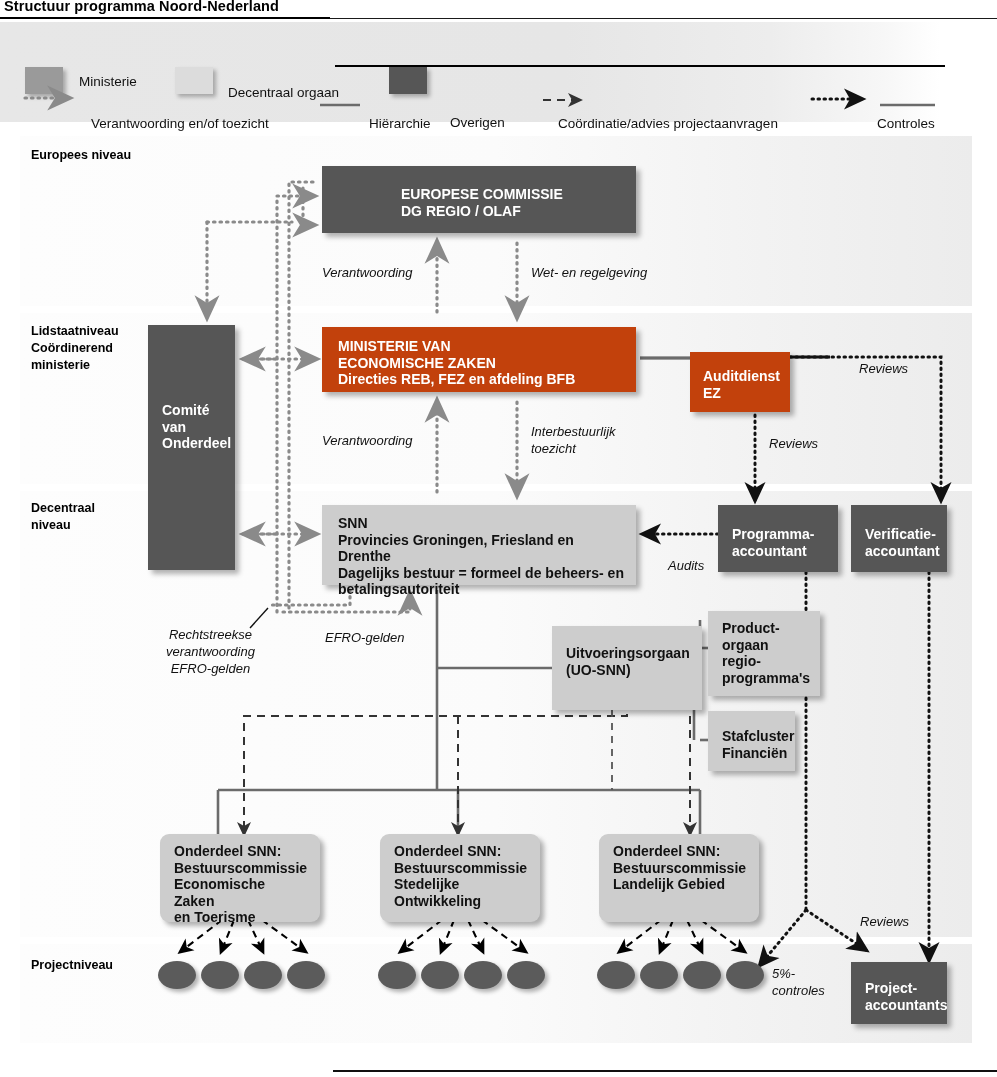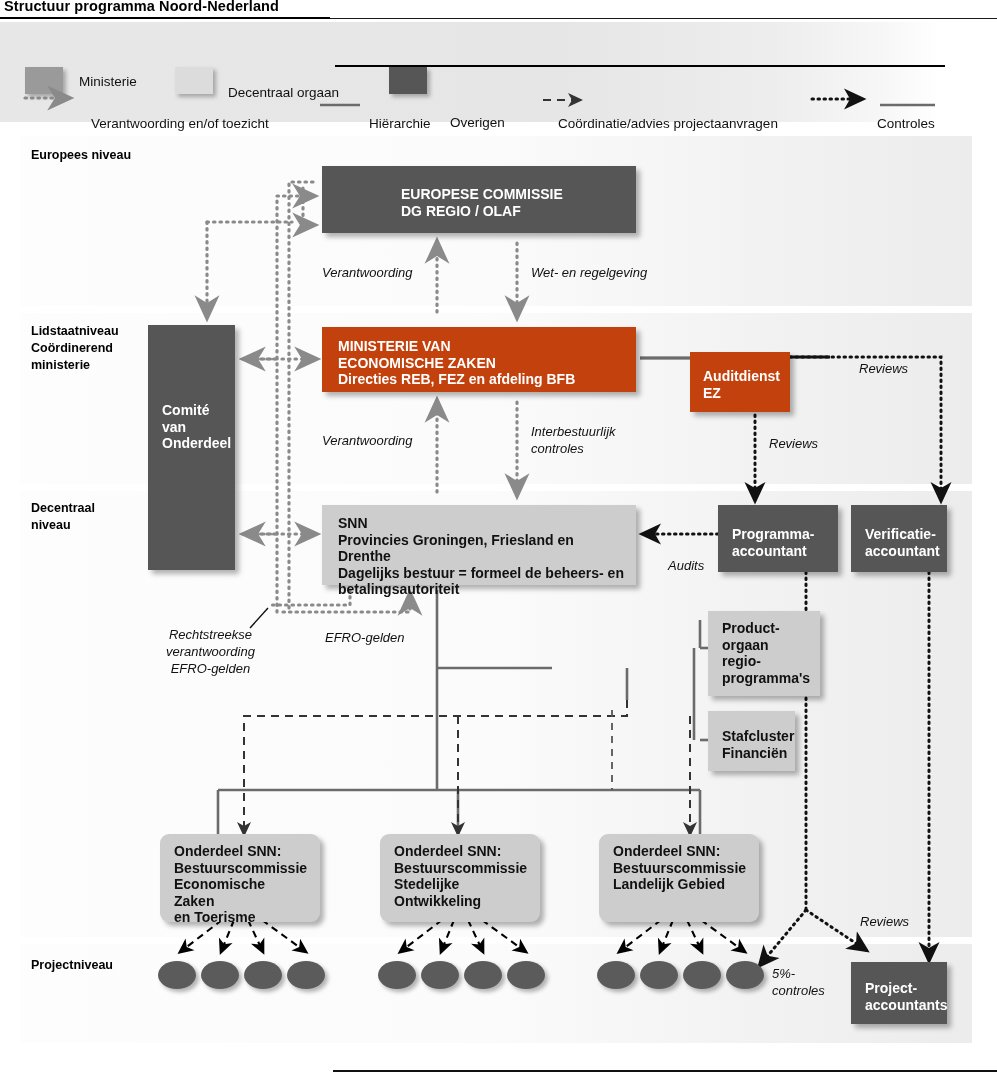--- a/index.html
+++ b/index.html
@@ -235,20 +235,24 @@
   <div class="node n-ov" style="left:718px;top:505px;width:120px;height:67px;z-index:3;">
     <span style="white-space:pre-line;display:block;padding-top:12px;padding-left:3px;">Programma-
 accountant</span>
   </div>
 
   <div class="node n-ov" style="left:851px;top:505px;width:96px;height:67px;z-index:3;">
     <span style="white-space:pre-line;display:block;padding-top:12px;padding-left:3px;">Verificatie-
 accountant</span>
   </div>
 
+  <div class="node n-dec" style="left:552px;top:626px;width:150px;height:84px;z-index:3;">
+    <span style="white-space:pre-line;display:block;padding-top:10px;padding-left:3px;">Uitvoeringsorgaan
+(UO-SNN)</span>
+  </div>
 
   <div class="node n-dec" style="left:708px;top:611px;width:112px;height:85px;z-index:4;">
     <span style="white-space:pre-line;display:block;padding-top:0px;padding-left:3px;">Product-
 orgaan
 regio-
 programma's</span>
   </div>
 
   <div class="node n-dec" style="left:708px;top:711px;width:87px;height:60px;z-index:4;">
     <span style="white-space:pre-line;display:block;padding-top:8px;padding-left:3px;">Stafcluster
@@ -292,21 +296,21 @@
 
   <div class="ellipse" style="left:597px;top:961px;z-index:3;"></div>
   <div class="ellipse" style="left:640px;top:961px;z-index:3;"></div>
   <div class="ellipse" style="left:683px;top:961px;z-index:3;"></div>
   <div class="ellipse" style="left:726px;top:961px;z-index:3;"></div>
 
   <div class="note" style="left:322px;top:264px;z-index:4;">Verantwoording</div>
   <div class="note" style="left:531px;top:264px;z-index:4;">Wet- en regelgeving</div>
   <div class="note" style="left:322px;top:432px;z-index:4;">Verantwoording</div>
   <div class="note" style="left:531px;top:423px;z-index:4;">Interbestuurlijk
-controles</div>
+toezicht</div>
   <div class="note" style="left:859px;top:360px;z-index:4;">Reviews</div>
   <div class="note" style="left:769px;top:435px;z-index:4;">Reviews</div>
   <div class="note" style="left:654px;top:557px;z-index:4;margin-left:14px;">Audits</div>
   <div class="note" style="left:166px;top:626px;text-align:center;z-index:4;">Rechtstreekse
 verantwoording
 EFRO-gelden</div>
   <div class="note" style="left:325px;top:629px;z-index:4;">EFRO-gelden</div>
   <div class="note" style="left:860px;top:913px;z-index:4;">Reviews</div>
   <div class="note" style="left:772px;top:965px;z-index:4;">5%-
 controles</div>

